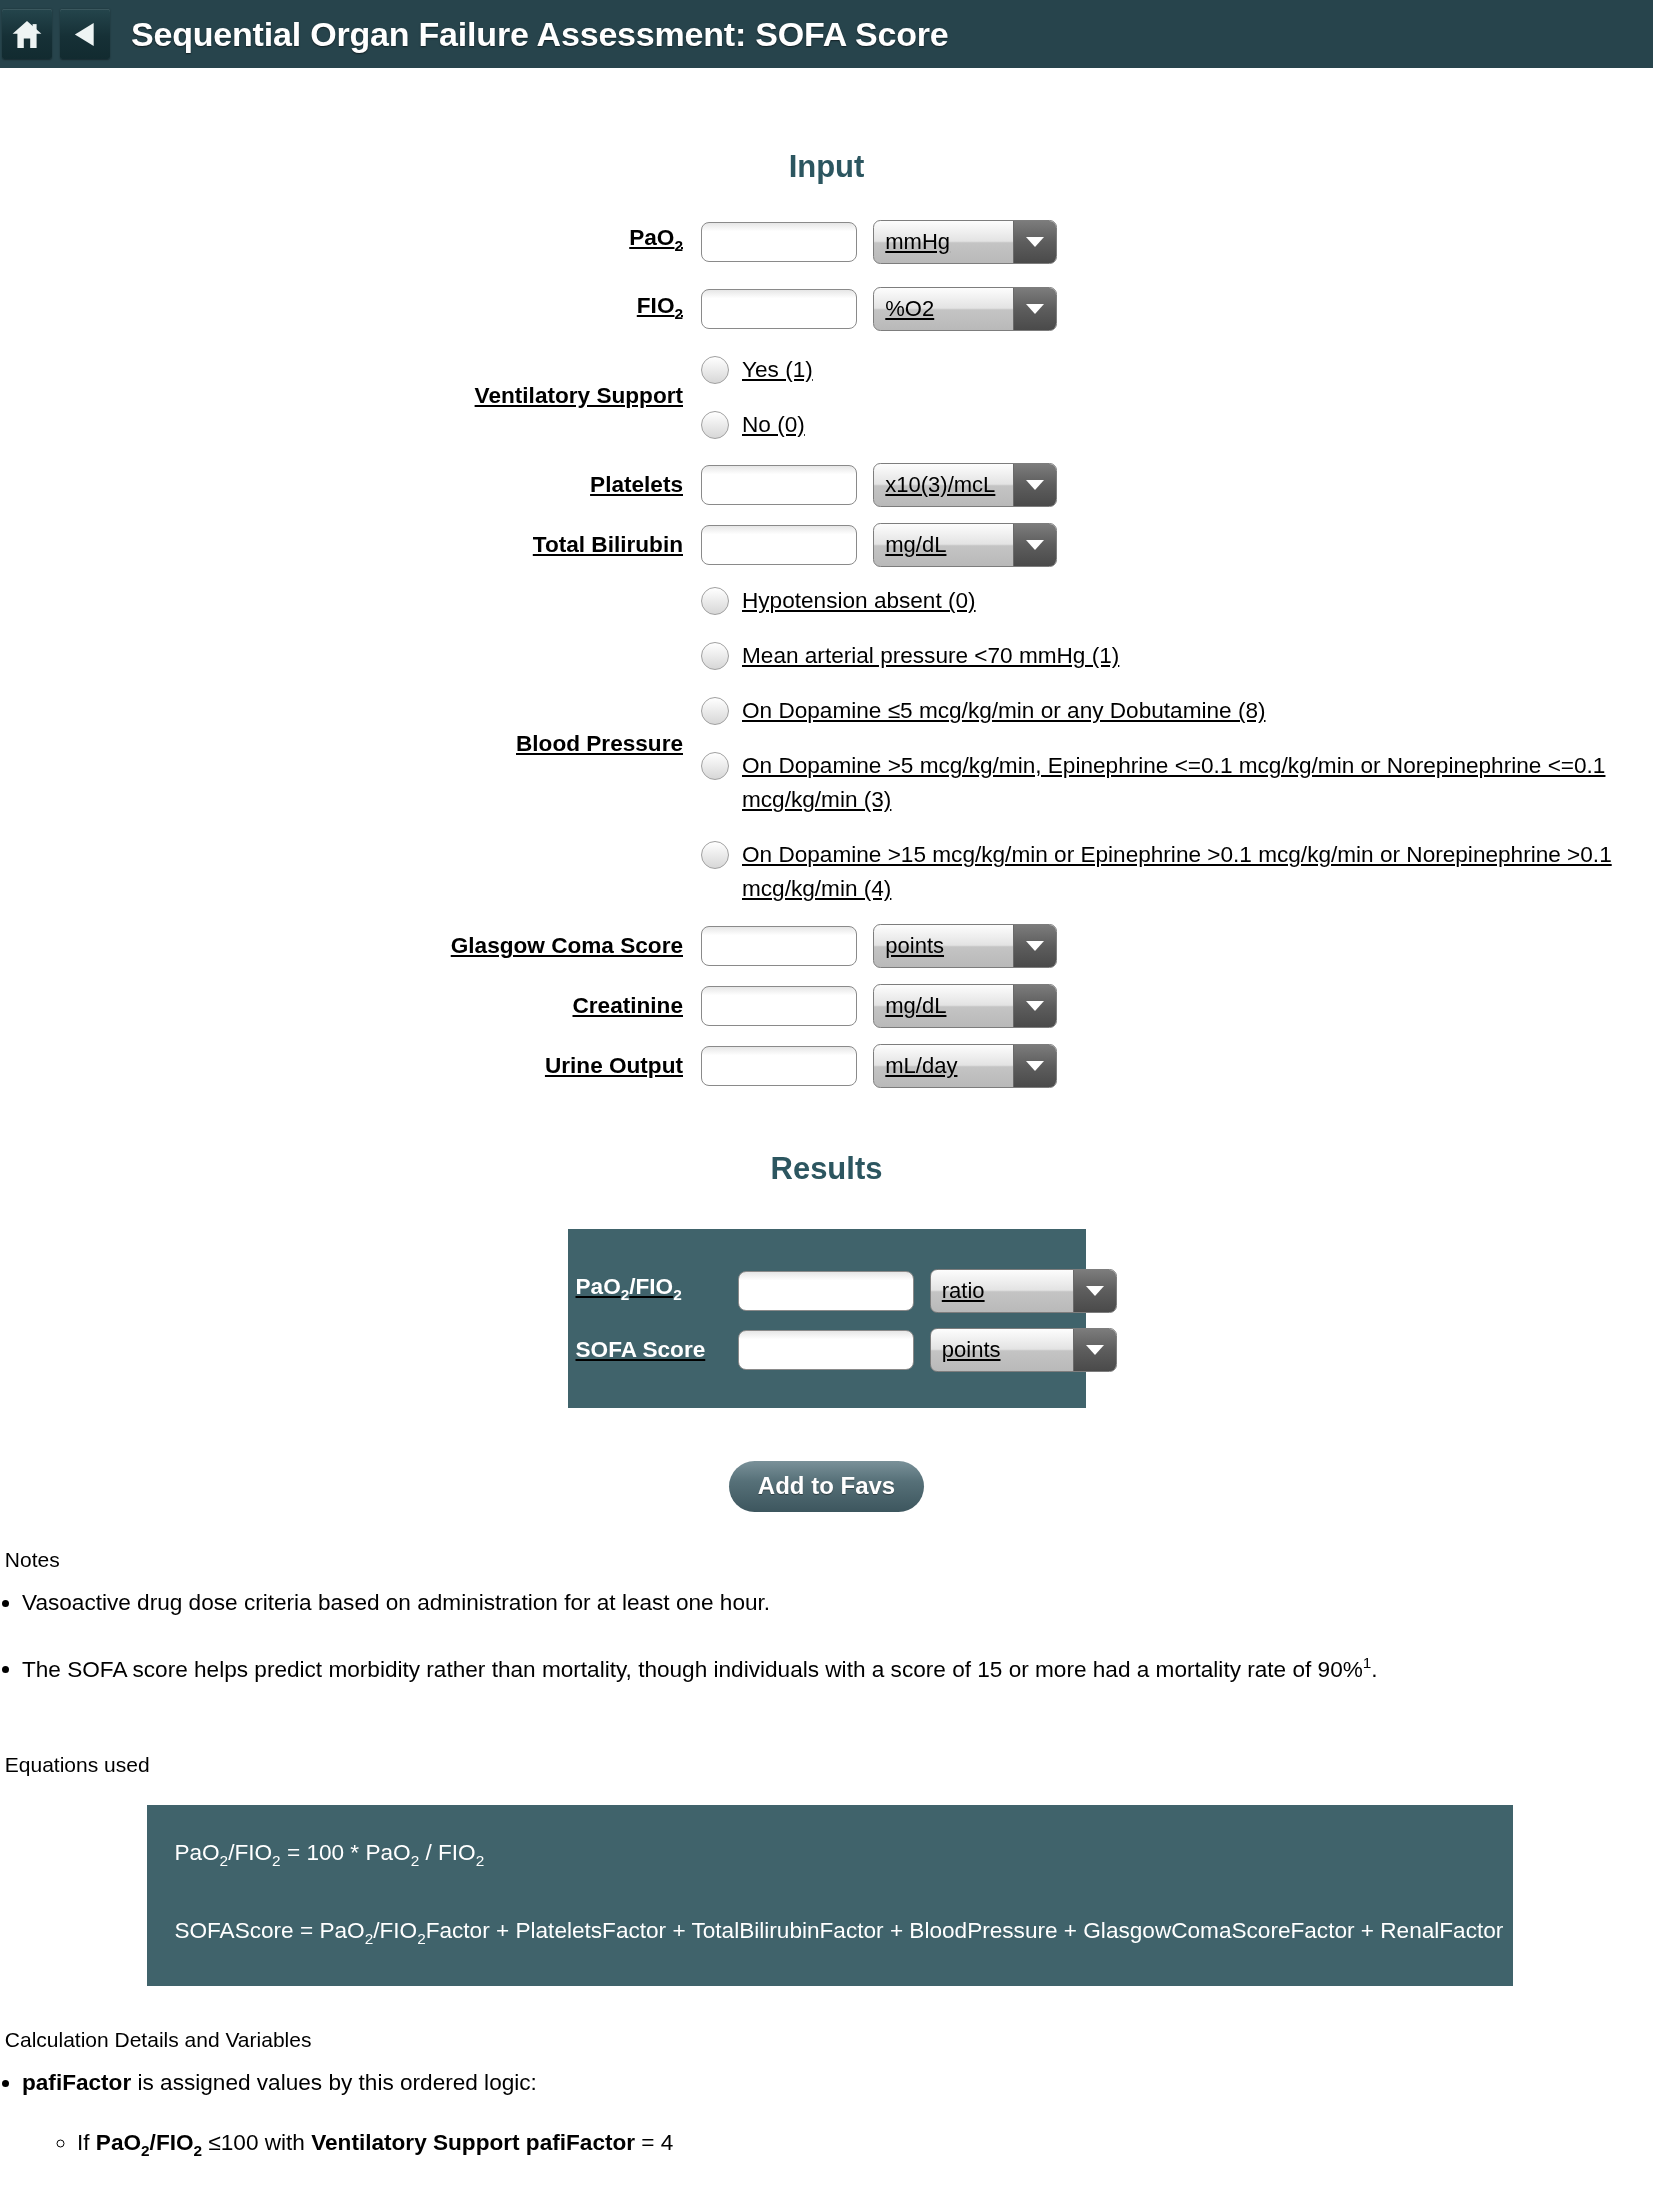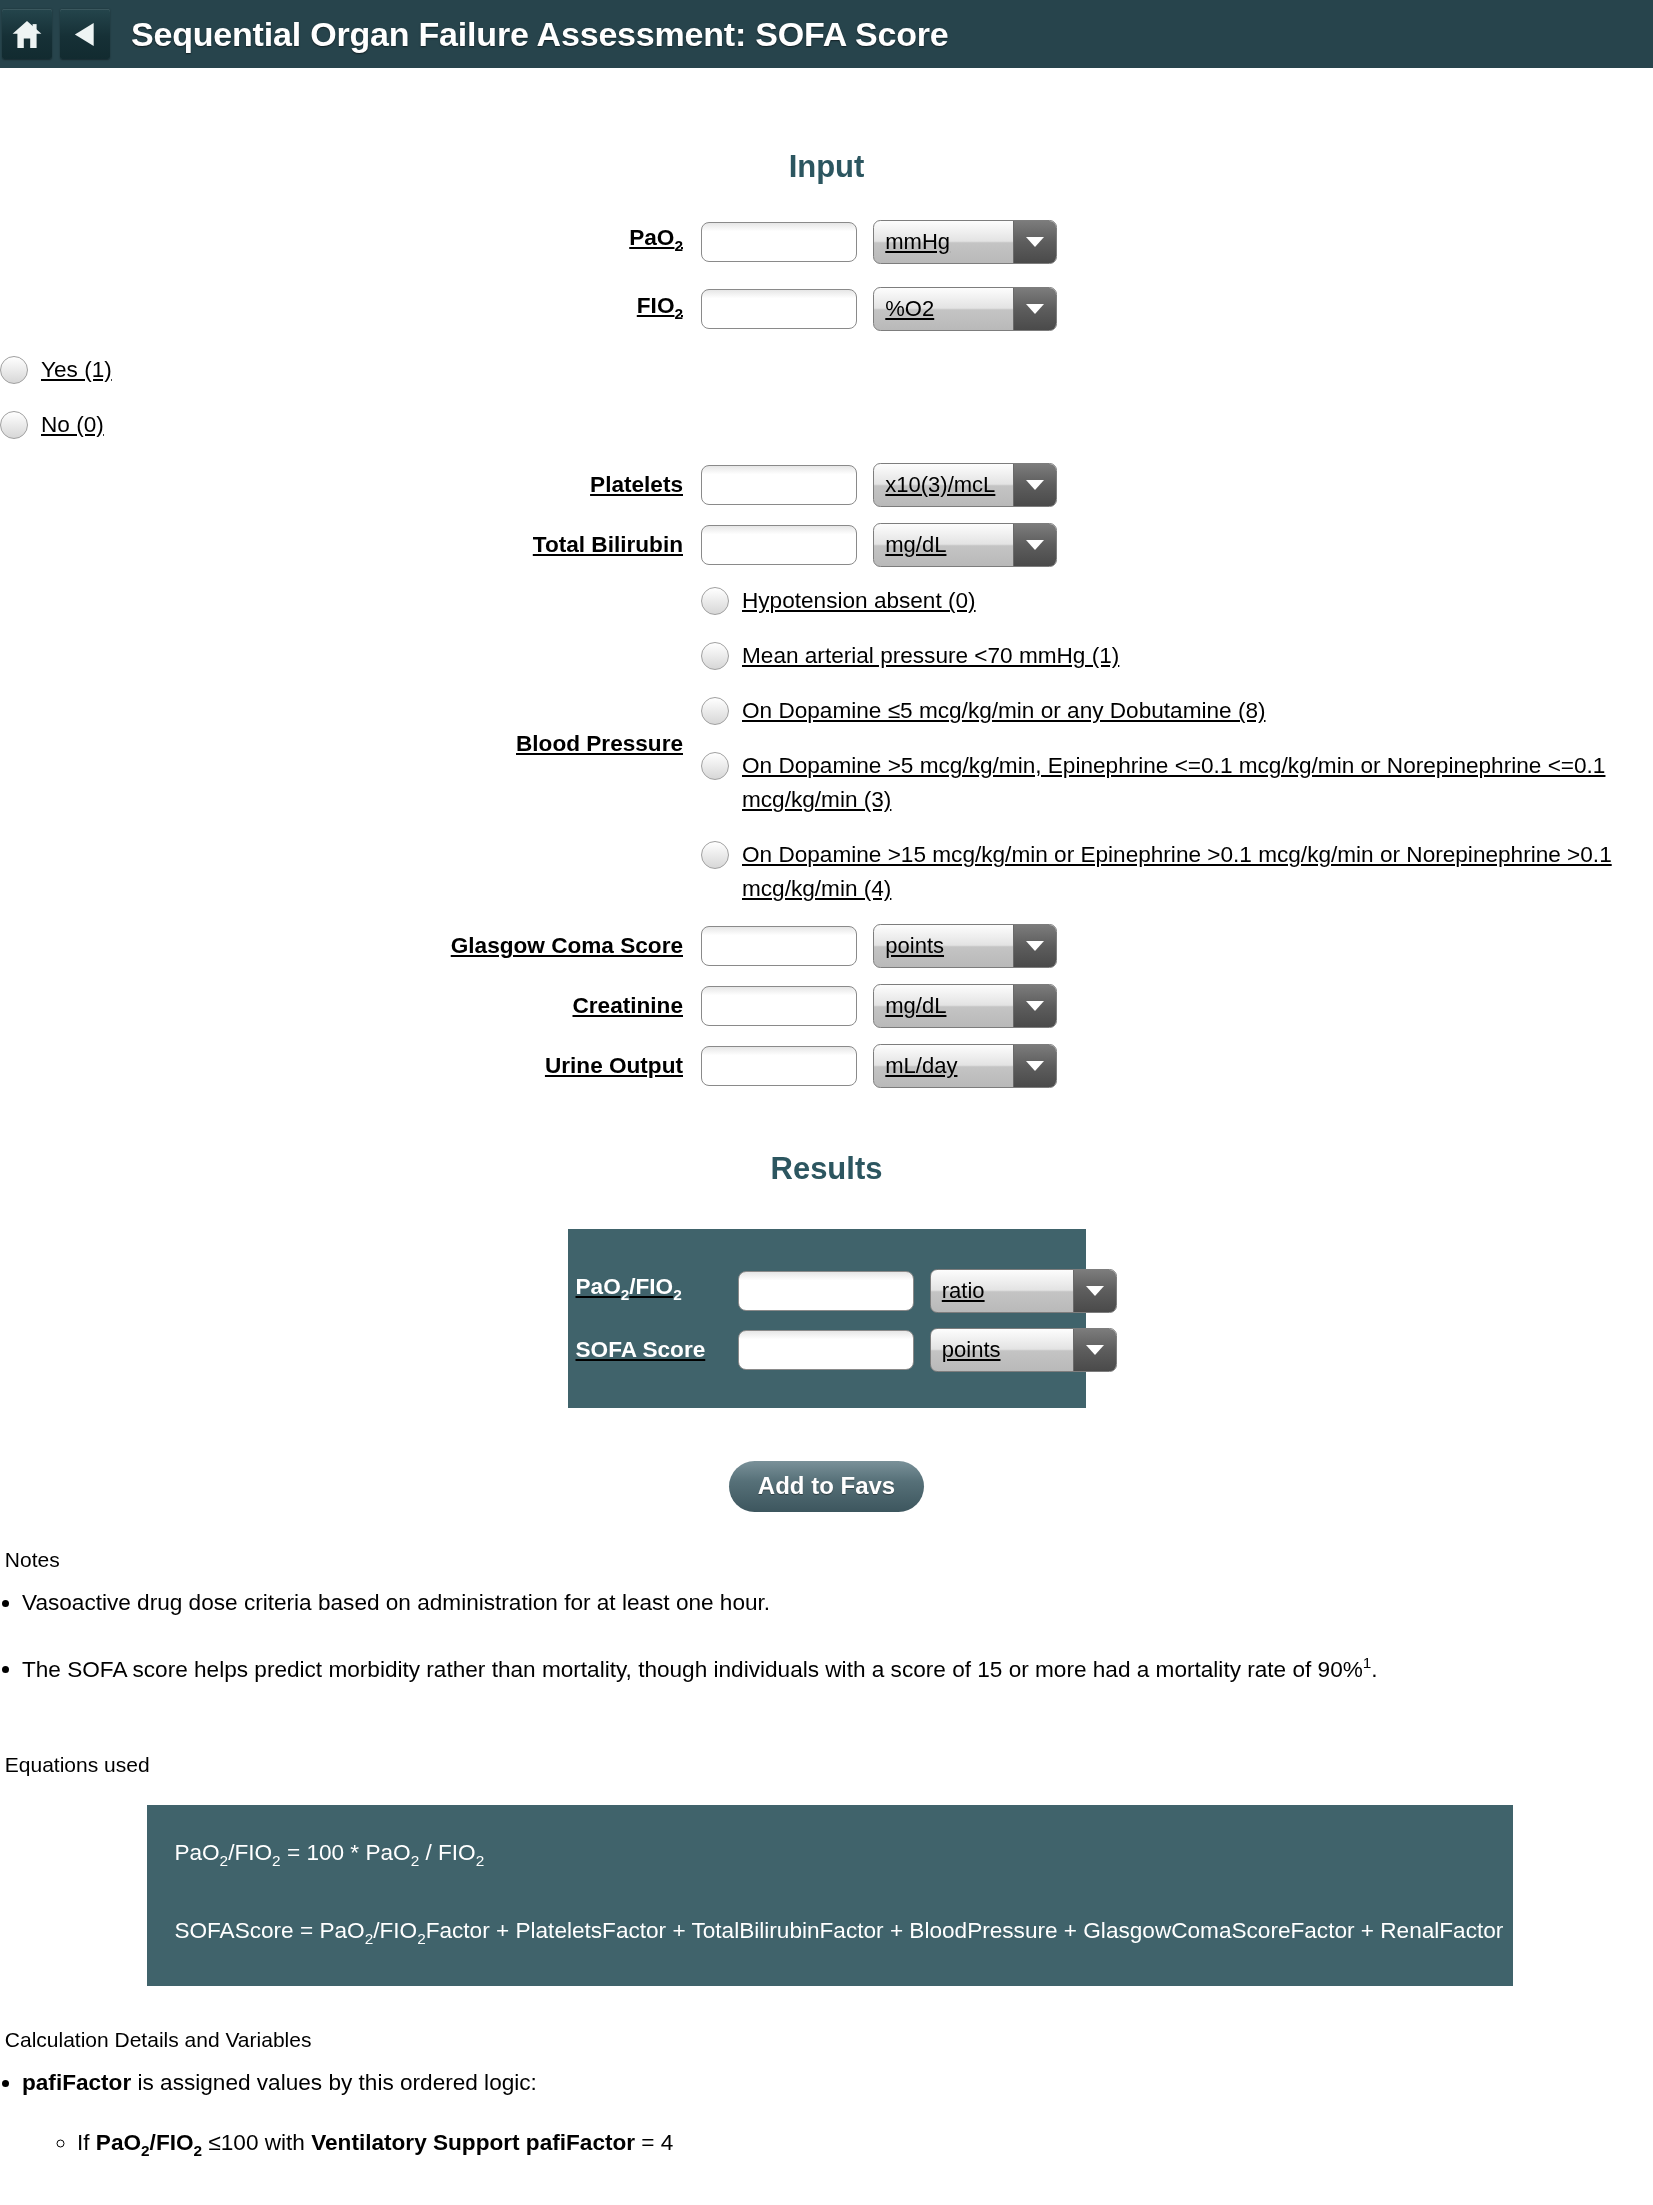--- a/index.html
+++ b/index.html
@@ -287,20 +287,21 @@
       <div class="select">
         <span class="sel-text">%O2</span>
         <span class="sel-arrow">
             <i></i>
           </span>
       </div>
     </div>
   </div>
 
   <div class="row" style="margin-bottom:21px">
+    <div class="row-label">Ventilatory Support</div>
     <div class="row-radios">
       <div class="radio-opt">
         <span class="radio-dot"></span>
         <span class="radio-text">Yes (1)</span>
       </div>
       <div class="radio-opt">
         <span class="radio-dot"></span>
         <span class="radio-text">No (0)</span>
       </div>
     </div>

